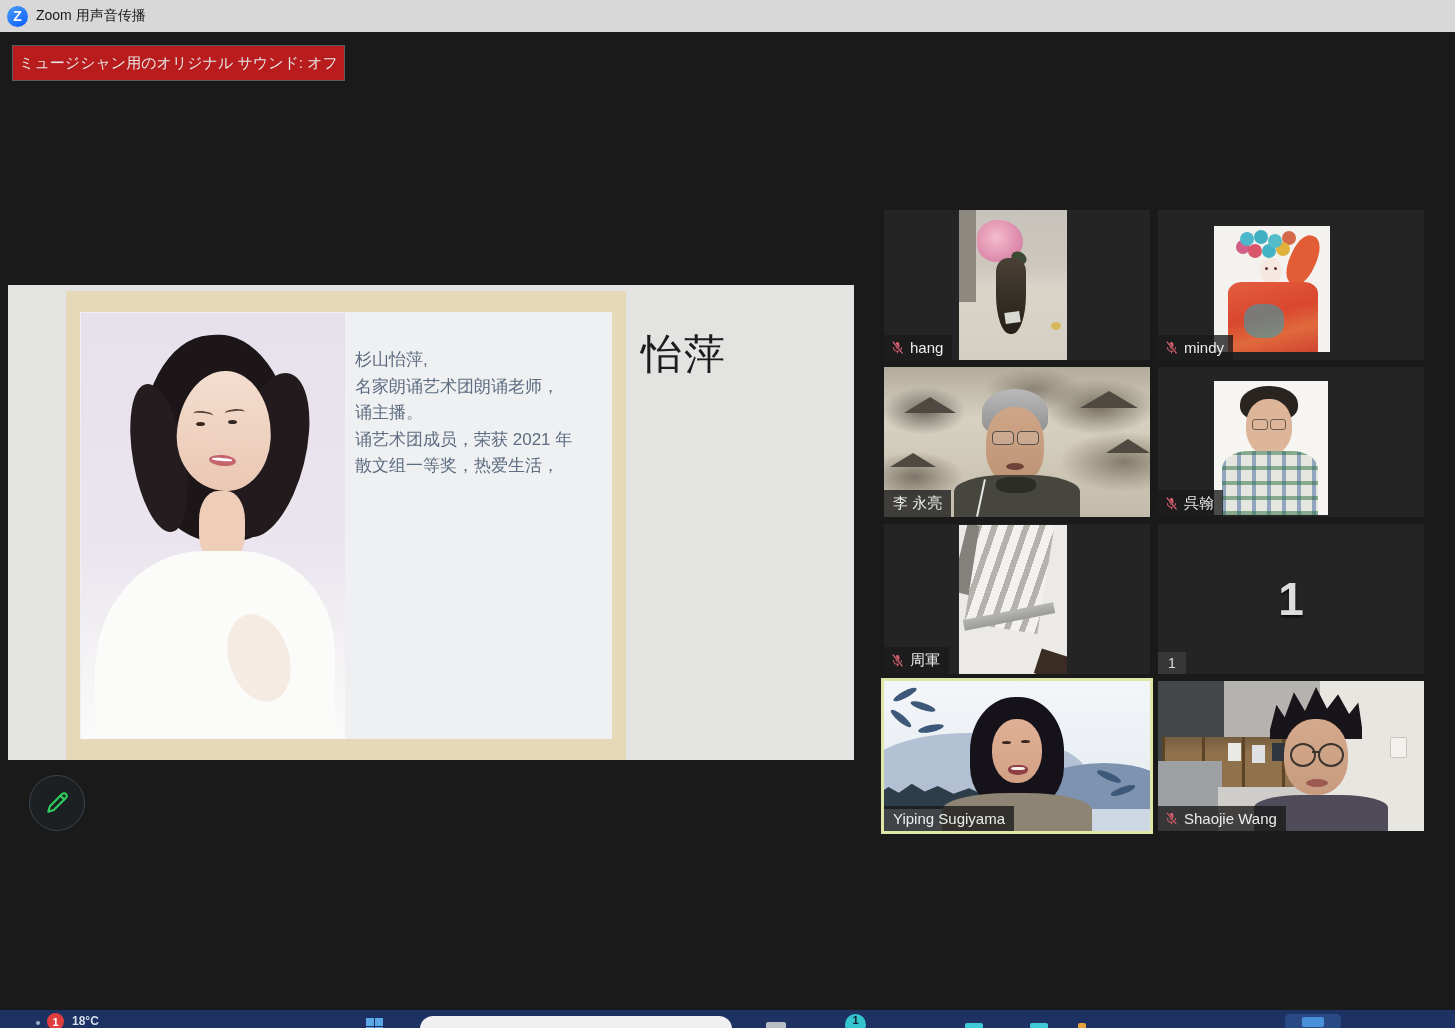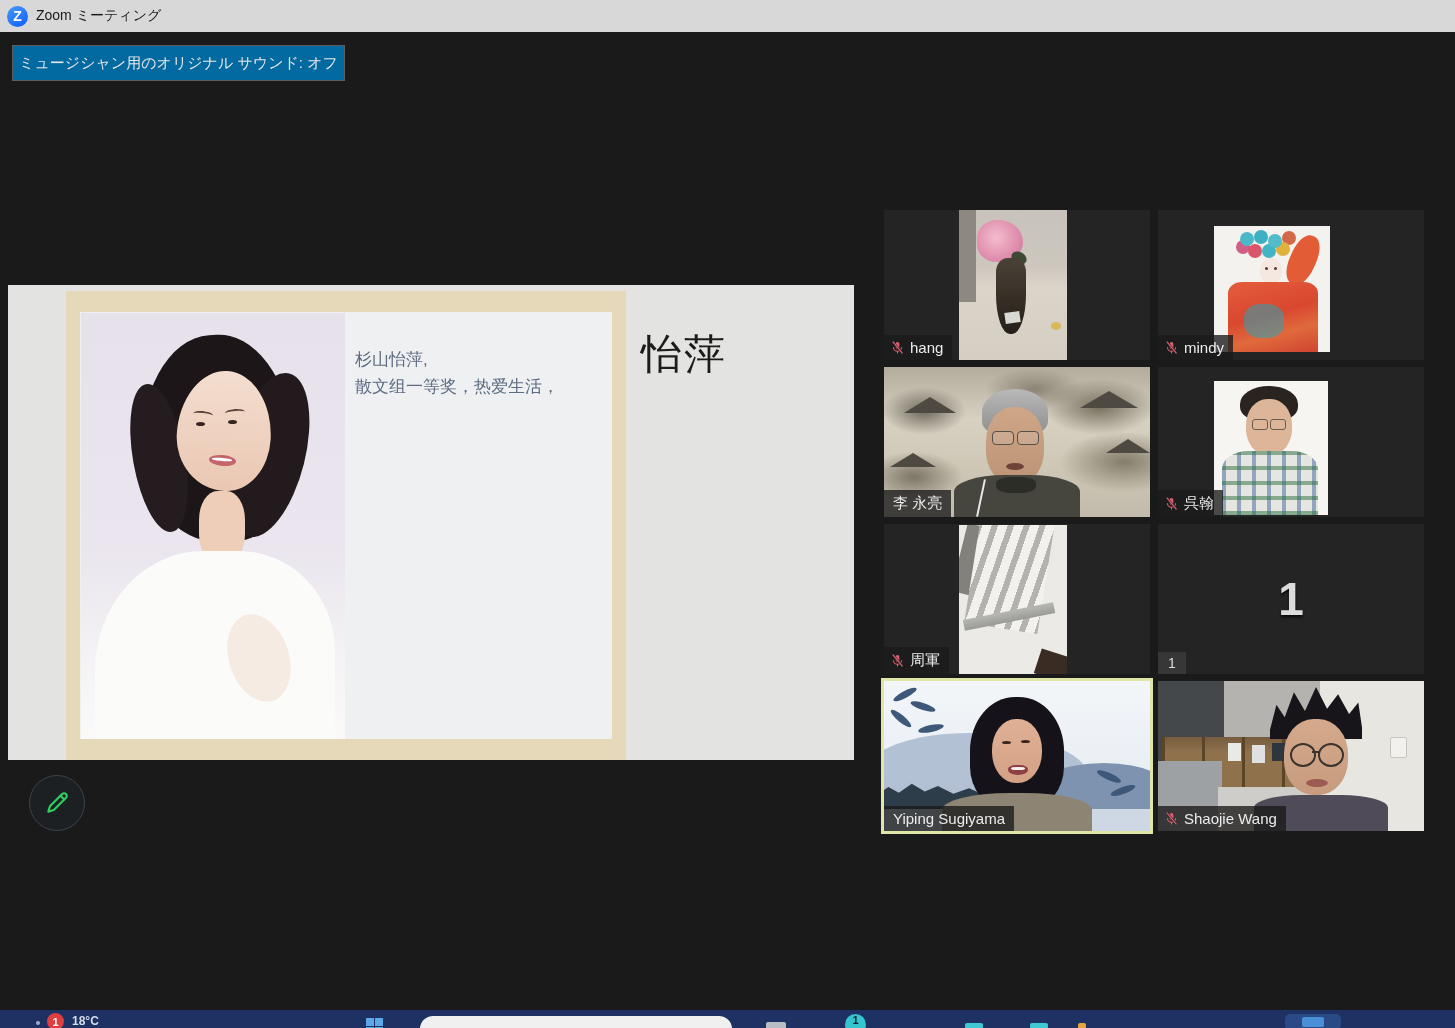--- a/index.html
+++ b/index.html
@@ -5,21 +5,21 @@
   html,body{margin:0;padding:0;width:1455px;height:1028px;overflow:hidden;
     background:#1a1a1a;font-family:"Liberation Sans","DejaVu Sans",sans-serif;}
   .abs{position:absolute;}
   
   #titlebar{left:0;top:0;width:1455px;height:32px;background:#d8d8d8;display:flex;align-items:center;}
   #zoom-logo{width:21px;height:21px;margin-left:7px;border-radius:50%;
     background:linear-gradient(145deg,#4a9cf5,#0b5cff);color:#fff;font-weight:bold;
     font-size:14px;display:flex;align-items:center;justify-content:center;}
   #win-title{margin-left:8px;font-size:14px;color:#1a1a1a;}
   
-  #sound-btn{left:12px;top:45px;width:333px;height:36px;background:#0369a1;border:1px solid #5d5d5d;
+  #sound-btn{left:12px;top:45px;width:333px;height:36px;background:#b91c1c;border:1px solid #5d5d5d;
     color:#e6e6e6;font-size:15px;display:flex;align-items:center;justify-content:center;box-sizing:border-box;}
   
   #share{left:8px;top:285px;width:846px;height:475px;background:#e3e3e1;overflow:hidden;}
   #beige{left:58px;top:6px;width:560px;height:469px;background:#e5d9ba;}
   #inner{left:72px;top:27px;width:532px;height:427px;background:#eff0f2;}
   #photo{left:73px;top:28px;width:264px;height:426px;overflow:hidden;
     background:linear-gradient(180deg,#e7e1ec 0%,#eae5ee 55%,#f4f2f4 80%,#fbfaf9 100%);}
   .hair1{left:60px;top:22px;width:152px;height:208px;background:#1d1619;
     border-radius:52% 48% 46% 54% / 60% 55% 42% 45%;transform:rotate(-4deg);}
   .hair2{left:152px;top:58px;width:72px;height:168px;background:#221a1d;
@@ -172,21 +172,21 @@
   .tb-ico3{left:1030px;top:13px;width:18px;height:6px;background:#3fc9d4;border-radius:2px;}
   .tb-ico4{left:1078px;top:13px;width:8px;height:6px;background:#e8a33d;border-radius:2px;}
   .tb-active{left:1285px;top:4px;width:56px;height:16px;background:#2a4a86;border-radius:5px;}
   .tb-active div{margin:3px auto 0;width:22px;height:10px;background:#4a90d9;border-radius:2px;}
 </style>
 </head>
 <body>
 
 <div id="titlebar" class="abs">
   <div id="zoom-logo">Z</div>
-  <div id="win-title">Zoom ミーティング</div>
+  <div id="win-title">Zoom 用声音传播</div>
 </div>
 
 <div id="sound-btn" class="abs">
   <span>ミュージシャン用のオリジナル サウンド: オフ</span>
 </div>
 
 <div id="share" class="abs">
   <div id="beige" class="abs"></div>
   <div id="inner" class="abs"></div>
   <div id="photo" class="abs">
@@ -199,20 +199,23 @@
     <div class="abs eye" style="left:115px;top:109px;"></div>
     <div class="abs eye" style="left:147px;top:107px;"></div>
     <div class="abs lips"></div>
     <div class="abs teeth"></div>
     <div class="abs neck"></div>
     <div class="abs torso"></div>
     <div class="abs hand"></div>
   </div>
   <div id="bio" class="abs">
     <div>杉山怡萍,</div>
+    <div>名家朗诵艺术团朗诵老师，</div>
+    <div>诵主播。</div>
+    <div>诵艺术团成员，荣获 2021 年</div>
     <div>散文组一等奖，热爱生活，</div>
   </div>
   <div id="side-title" class="abs">怡萍</div>
 </div>
 
 <div id="pencil-btn" class="abs">
   <svg width="26" height="26" viewBox="0 0 24 24" fill="none" stroke="#2fcf5f" stroke-width="2" stroke-linejoin="round" stroke-linecap="round">
     <path d="M4 20l1.5-5L16.8 3.7c.9-.9 2.6-.9 3.5 0s.9 2.6 0 3.5L9 18.5 4 20z"></path>
     <path d="M15.2 5.3l3.5 3.5"></path>
   </svg>

